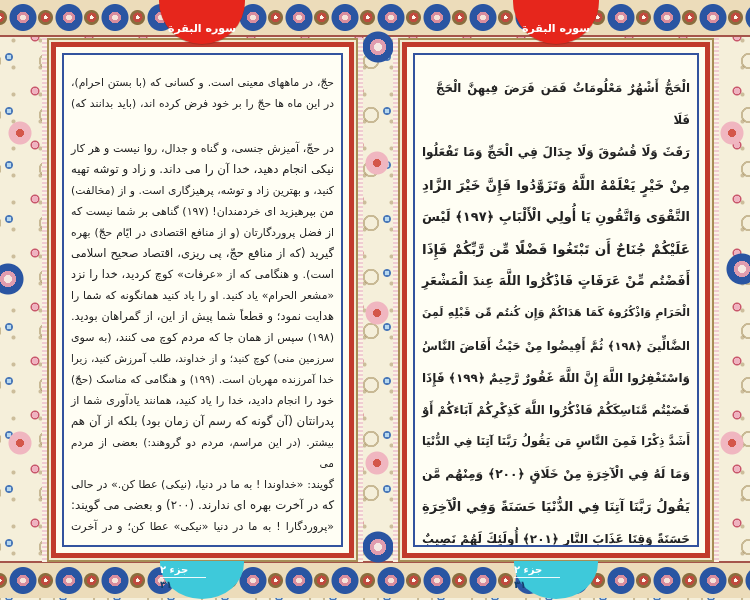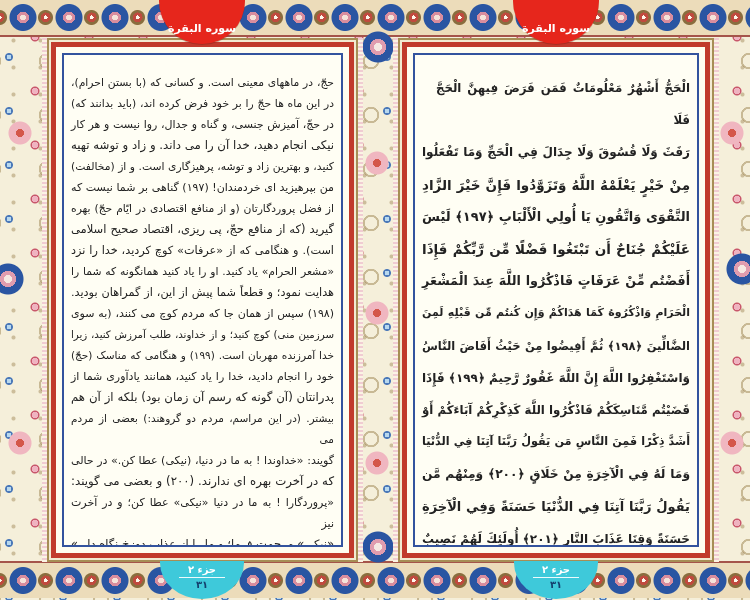--- a/index.html
+++ b/index.html
@@ -64,21 +64,21 @@
     color:#fff;font-size:11px;font-weight:700;padding-bottom:9px;
     box-shadow:0 1px 0 rgba(120,30,20,.35);
   }
   .top-badge.pos-left{left:159px;}
   .top-badge.pos-right{left:513px;}
 
   .bottom-badge{
     position:absolute;top:561px;width:84px;height:38px;z-index:5;
     background:var(--badge-turquoise,#3ec9da);
     border-radius:0 0 50% 50% / 0 0 95% 95%;
-    display:flex;flex-direction:column;align-items:center;justify-content:flex-start;
+    display:flex;flex-direction:column;align-items:flex-end;justify-content:flex-start;
     padding-top:2px;font-weight:700;
   }
   .bottom-badge.pos-left{left:160px;}
   .bottom-badge.pos-right{left:514px;}
   .bottom-badge .juz{color:#fff;font-size:10px;line-height:13px;}
   .bottom-badge .divider{width:46px;border-top:1px solid rgba(255,255,255,.9);margin:1px 0;}
   .bottom-badge .pageno{color:#14406e;font-size:10px;line-height:12px;}
 </style>
 </head>
 <body>
@@ -98,21 +98,21 @@
   <div class="blossom" style="left:719px;top:430px"></div>
   <div class="blossom" style="left:364px;top:150px"></div>
   <div class="blossom" style="left:364px;top:300px"></div>
   <div class="blossom" style="left:364px;top:450px"></div>
 
   <div class="panel-wrap left">
     <div class="panel">
       <div class="text-area persian">
           <div class="line fitline" style="white-space: normal; font-size: 10.75px;">حجّ، در ماههای معینی است. و کسانی که (با بستن احرام)،</div>
           <div class="line fitline" style="white-space: normal; font-size: 10.75px;">در این ماه ها حجّ را بر خود فرض کرده اند، (باید بدانند که)</div>
-          <div class="line fitline" style="white-space: normal; font-size: 11px;">در حجّ، آمیزش جنسی، و گناه و جدال، روا نیست و هر کار</div>
+          <div class="line fitline" style="white-space: normal; font-size: 11px; margin-top: 24px;">در حجّ، آمیزش جنسی، و گناه و جدال، روا نیست و هر کار</div>
           <div class="line fitline" style="white-space: normal; font-size: 11.75px;">نیکی انجام دهید، خدا آن را می داند. و زاد و توشه تهیه</div>
           <div class="line fitline" style="white-space: normal; font-size: 10.75px;">کنید، و بهترین زاد و توشه، پرهیزگاری است. و از (مخالفت)</div>
           <div class="line fitline" style="white-space: normal; font-size: 11px;">من بپرهیزید ای خردمندان! (۱۹۷) گناهی بر شما نیست که</div>
           <div class="line fitline" style="white-space: normal; font-size: 10.75px;">از فضل پروردگارتان (و از منافع اقتصادی در ایّام حجّ) بهره</div>
           <div class="line fitline" style="white-space: normal; font-size: 11.5px;">گیرید (که از منافع حجّ، پی ریزی، اقتصاد صحیح اسلامی</div>
           <div class="line fitline" style="white-space: normal; font-size: 11.25px;">است). و هنگامی که از «عرفات» کوچ کردید، خدا را نزد</div>
           <div class="line fitline" style="white-space: normal; font-size: 10.75px;">«مشعر الحرام» یاد کنید. او را یاد کنید همانگونه که شما را</div>
           <div class="line fitline" style="white-space: normal; font-size: 11.25px;">هدایت نمود؛ و قطعاً شما پیش از این، از گمراهان بودید.</div>
           <div class="line fitline" style="white-space: normal; font-size: 11px;">(۱۹۸) سپس از همان جا که مردم کوچ می کنند، (به سوی</div>
           <div class="line fitline" style="white-space: normal; font-size: 10.25px;">سرزمین منی) کوچ کنید؛ و از خداوند، طلب آمرزش کنید، زیرا</div>

